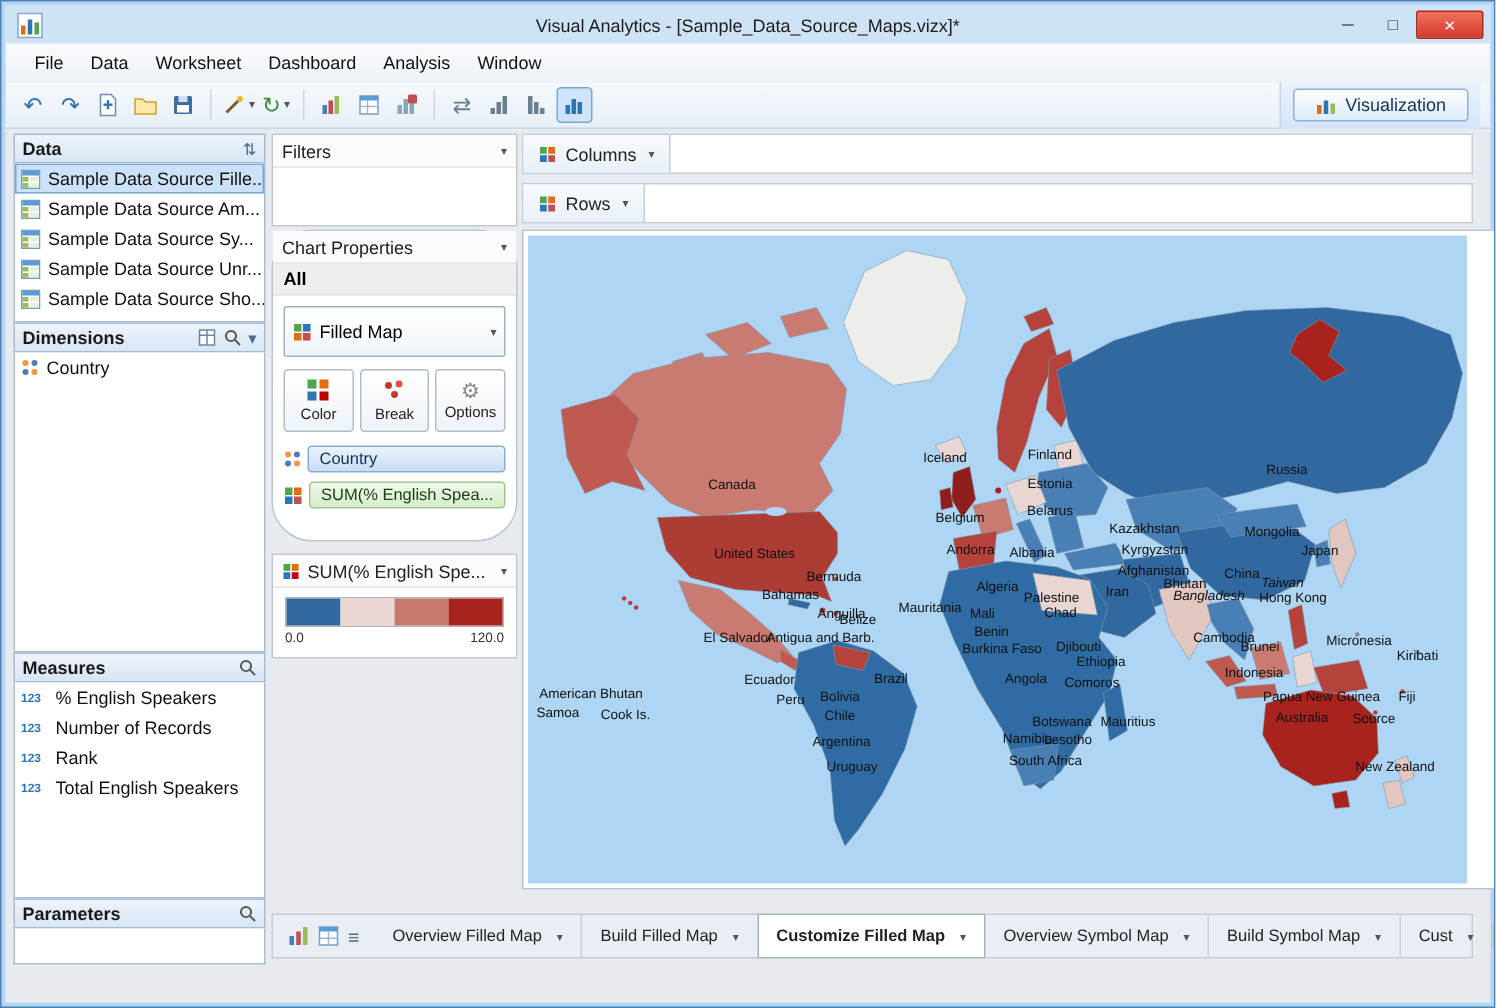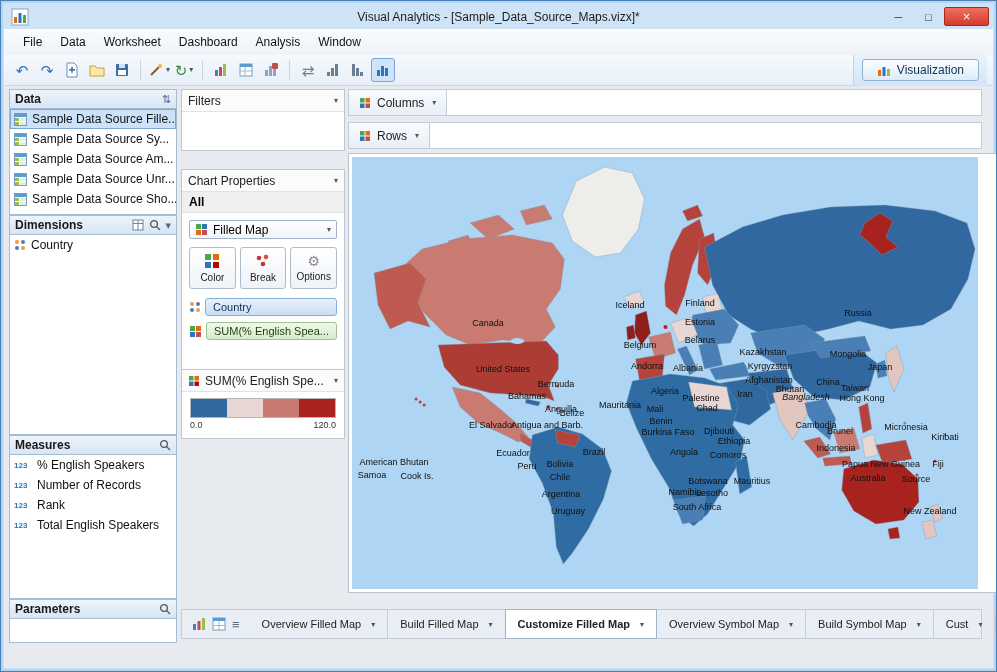--- a/index.html
+++ b/index.html
@@ -38,21 +38,21 @@
   .panel-list { position: absolute; left: 5px; width: 168px; background: #fff; border: 1px solid #a6bcd2; border-top: none; overflow: hidden; }
   .list-row { display: flex; align-items: center; gap: 5px; height: 20px; padding: 0 4px; font-size: 12px; color: #111; white-space: nowrap; }
   .list-row.active { background: #cce2f8; outline: 1px solid #7da7cd; outline-offset: -1px; }
   .mini-num { width: 18px; font-size: 8px; font-weight: bold; color: #2e75b6; flex: none; }
 
   
   .card { position: absolute; left: 177px; width: 164px; background: #fff; border: 1px solid #bfc6cf; }
   .card-header { height: 22px; display: flex; align-items: center; padding: 0 6px; font-size: 12px; color: #222; border-bottom: 1px solid #e3e3e3; background: #fbfbfb; }
   .card-header .spacer { flex: 1; }
   .all-row { height: 21px; background: #efefef; border-bottom: 1px solid #e0e0e0; font-size: 12px; font-weight: bold; display: flex; align-items: center; padding: 0 7px; }
-  .combo { margin: 7px 7px 5px 7px; height: 19px; border: 1px solid #9fb2c6; background: linear-gradient(#fff, #f0f5fa); border-radius: 2px; display: flex; align-items: center; padding: 0 5px; font-size: 12px; gap: 5px; }
+  .combo { margin: 7px 7px 5px 7px; height: 34px; border: 1px solid #9fb2c6; background: linear-gradient(#fff, #f0f5fa); border-radius: 2px; display: flex; align-items: center; padding: 0 5px; font-size: 12px; gap: 5px; }
   .combo .spacer { flex: 1; }
   .prop-buttons { display: flex; gap: 4px; padding: 3px 7px 6px 7px; }
   .prop-btn { width: 47px; height: 42px; border: 1px solid #aebccb; background: linear-gradient(#ffffff, #eef3f8); border-radius: 3px; display: flex; flex-direction: column; align-items: center; justify-content: center; gap: 3px; font-size: 10px; color: #222; }
   .shelf-row { display: flex; align-items: center; gap: 4px; padding: 3px 7px; }
   .pill { flex: 1; height: 18px; border-radius: 3px; font-size: 11px; display: flex; align-items: center; padding: 0 7px; white-space: nowrap; overflow: hidden; }
   .pill.dim { background: linear-gradient(#e9f2fc, #c9ddf3); border: 1px solid #86aed6; color: #10315c; }
   .pill.meas { background: linear-gradient(#eff8ea, #d6ecca); border: 1px solid #9cc48c; color: #1c3d14; }
   .legend-bar { display: flex; height: 20px; margin: 6px 8px 2px 8px; border: 1px solid #b5b5b5; }
   .legend-seg { flex: 1; }
   .legend-labels { display: flex; justify-content: space-between; padding: 0 8px 5px 8px; font-size: 9px; color: #333; }
@@ -234,32 +234,32 @@
         </div>
         <div class="list-row">
           <svg class="icon" width="13" height="13">
             <rect x="0.5" y="0.5" width="12" height="12" fill="#fff" stroke="#7a9cbf"></rect>
             <rect x="1" y="1" width="11" height="3" fill="#5b9bd5"></rect>
             <rect x="1" y="5" width="4" height="3" fill="#9bbb59"></rect>
             <rect x="6" y="5" width="6" height="3" fill="#e2efda"></rect>
             <rect x="1" y="9" width="4" height="3" fill="#9bbb59"></rect>
             <rect x="6" y="9" width="6" height="3" fill="#e2efda"></rect>
           </svg>
-          <span>Sample Data Source Sy...</span>
+          <span>Sample Data Source Am...</span>
         </div>
         <div class="list-row">
           <svg class="icon" width="13" height="13">
             <rect x="0.5" y="0.5" width="12" height="12" fill="#fff" stroke="#7a9cbf"></rect>
             <rect x="1" y="1" width="11" height="3" fill="#5b9bd5"></rect>
             <rect x="1" y="5" width="4" height="3" fill="#9bbb59"></rect>
             <rect x="6" y="5" width="6" height="3" fill="#e2efda"></rect>
             <rect x="1" y="9" width="4" height="3" fill="#9bbb59"></rect>
             <rect x="6" y="9" width="6" height="3" fill="#e2efda"></rect>
           </svg>
-          <span>Sample Data Source Am...</span>
+          <span>Sample Data Source Sy...</span>
         </div>
         <div class="list-row">
           <svg class="icon" width="13" height="13">
             <rect x="0.5" y="0.5" width="12" height="12" fill="#fff" stroke="#7a9cbf"></rect>
             <rect x="1" y="1" width="11" height="3" fill="#5b9bd5"></rect>
             <rect x="1" y="5" width="4" height="3" fill="#9bbb59"></rect>
             <rect x="6" y="5" width="6" height="3" fill="#e2efda"></rect>
             <rect x="1" y="9" width="4" height="3" fill="#9bbb59"></rect>
             <rect x="6" y="9" width="6" height="3" fill="#e2efda"></rect>
           </svg>
@@ -345,21 +345,21 @@
 
     <div class="card" style="top:3px; height:62px;">
       <div class="card-header">
         <span>Filters</span>
         <span class="spacer"></span>
         <span class="caret">▾</span>
       </div>
       <div style="height:38px;"></div>
     </div>
 
-    <div class="card" style="top:83px; height:208px;">
+    <div class="card" style="top:67px; height:208px;border-radius:27px;">
       <div class="card-header">
         <span>Chart Properties</span>
         <span class="spacer"></span>
         <span class="caret">▾</span>
       </div>
       <div class="all-row">
           <span>All</span>
         </div>
       <div class="combo">
         <svg width="13" height="13">
@@ -585,21 +585,21 @@
             <span class="map-label" style="left: 417px; top: 223px;">Afghanistan</span>
             <span class="map-label" style="left: 476px; top: 225px;">China</span>
             <span class="map-label" style="left: 151px; top: 212px;">United States</span>
             <span class="map-label" style="left: 204px; top: 227px;">Bermuda</span>
             <span class="map-label" style="left: 313px; top: 234px;">Algeria</span>
             <span class="map-label" style="left: 349px; top: 241px;">Palestine</span>
             <span class="map-label" style="left: 393px; top: 237px;">Iran</span>
             <span class="map-label" style="left: 454px; top: 240px; font-style: italic;">Bangladesh</span>
             <span class="map-label" style="left: 510px; top: 241px;">Hong Kong</span>
             <span class="map-label" style="left: 438px; top: 232px;">Bhutan</span>
-            <span class="map-label" style="left: 503px; top: 231px;">Taiwan</span>
+            <span class="map-label" style="left: 503px; top: 231px; font-style: italic;">Taiwan</span>
             <span class="map-label" style="left: 268px; top: 248px;">Mauritania</span>
             <span class="map-label" style="left: 175px; top: 239px;">Bahamas</span>
             <span class="map-label" style="left: 172px; top: 256px; margin-left: 48px;">Belize</span>
             <span class="map-label" style="left: 209px; top: 252px;">Anguilla</span>
             <span class="map-label" style="left: 303px; top: 252px;">Mali</span>
             <span class="map-label" style="left: 355px; top: 251px;">Chad</span>
             <span class="map-label" style="left: 309px; top: 264px;">Benin</span>
             <span class="map-label" style="left: 316px; top: 275px;">Burkina Faso</span>
             <span class="map-label" style="left: 367px; top: 274px;">Djibouti</span>
             <span class="map-label" style="left: 382px; top: 284px;">Ethiopia</span>

